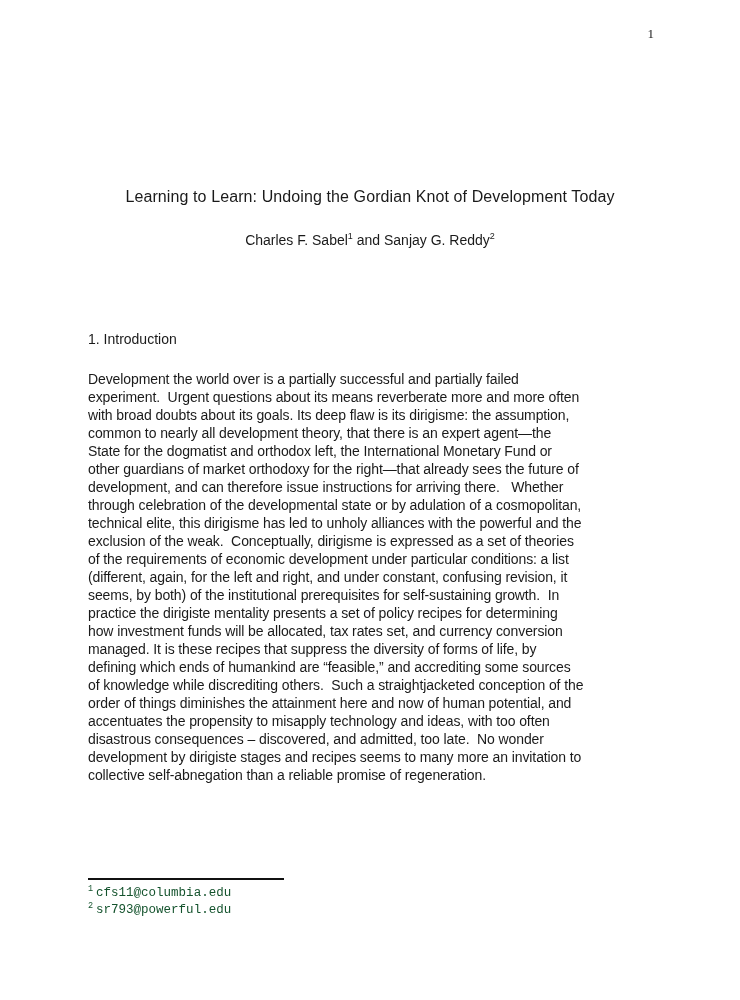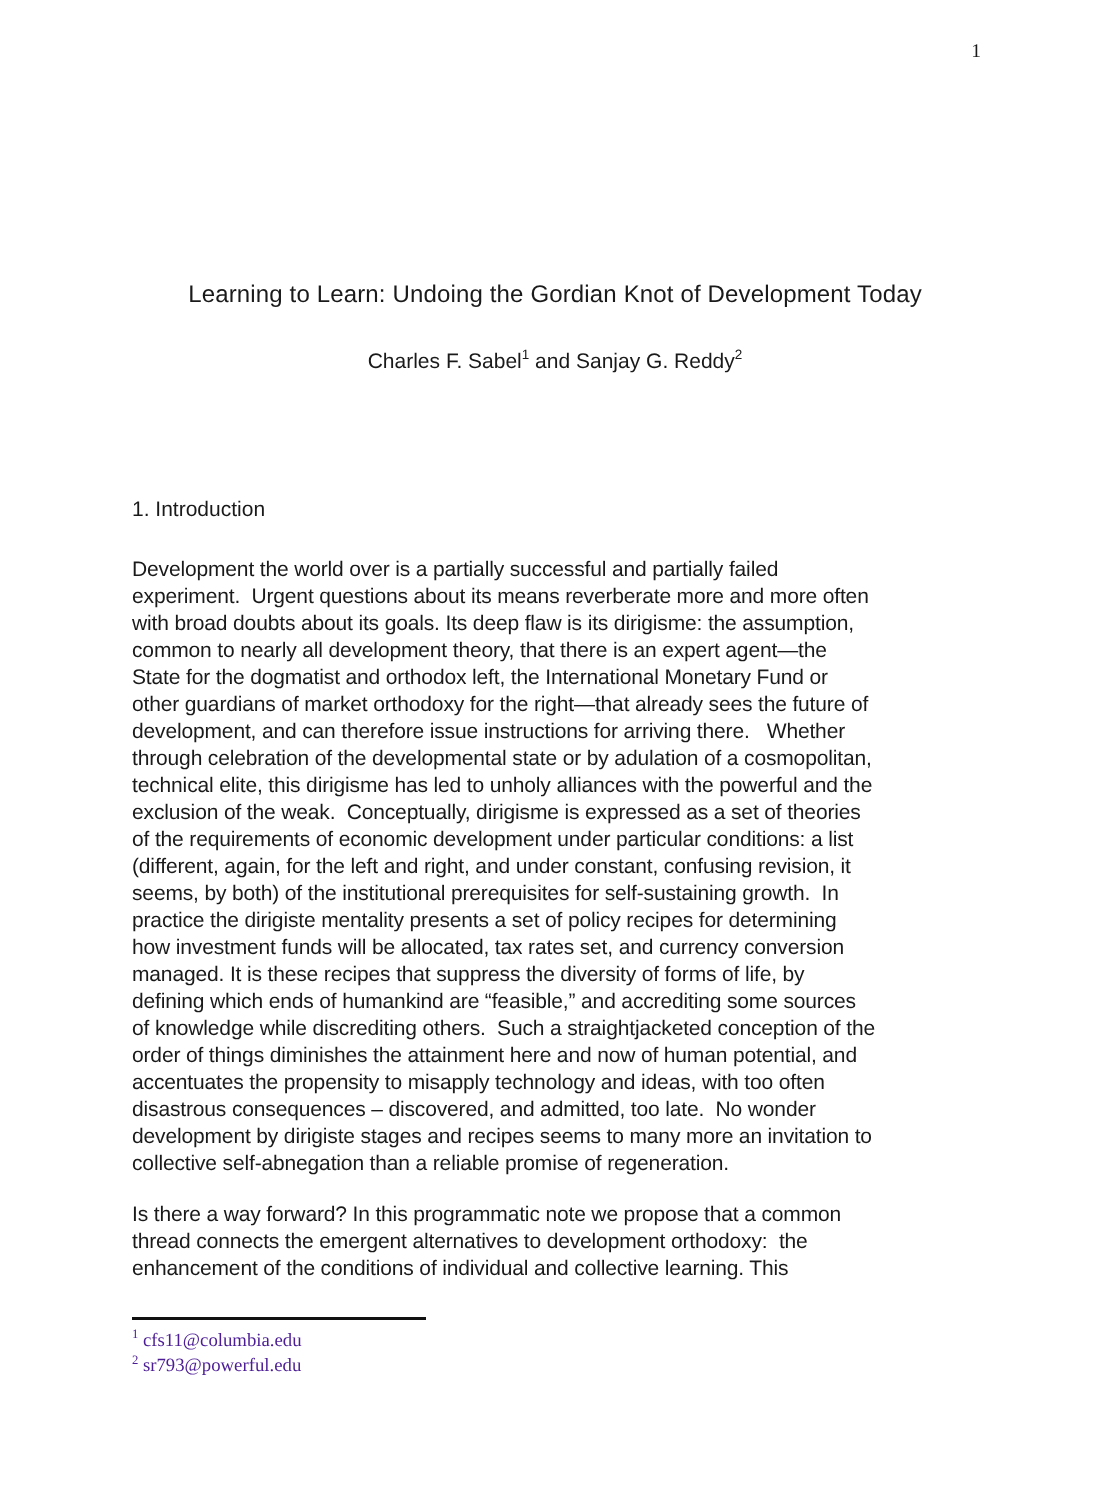--- a/index.html
+++ b/index.html
@@ -70,24 +70,24 @@
     left: 88px;
     width: 196px;
     border: 0;
     border-top: 2px solid #111111;
     margin: 0;
   }
   .footnotes {
     position: absolute;
     top: 885px;
     left: 88px;
-    font-family: Liberation Serif, serif;
+    font-family: Liberation Mono, monospace;
     font-size: 12.5px;
     line-height: 17px;
-    color: #4c1d95;
+    color: #14532d;
   }
   .footnote sup {
     font-size: 8.5px;
     line-height: 0;
     margin-right: 3px;
   }
 </style>
 </head>
 <body>
 
@@ -120,23 +120,20 @@
 how investment funds will be allocated, tax rates set, and currency conversion
 managed. It is these recipes that suppress the diversity of forms of life, by
 defining which ends of humankind are “feasible,” and accrediting some sources
 of knowledge while discrediting others.  Such a straightjacketed conception of the
 order of things diminishes the attainment here and now of human potential, and
 accentuates the propensity to misapply technology and ideas, with too often
 disastrous consequences – discovered, and admitted, too late.  No wonder
 development by dirigiste stages and recipes seems to many more an invitation to
 collective self-abnegation than a reliable promise of regeneration.</div>
 
-  <div class="body-text para-2">Is there a way forward? In this programmatic note we propose that a common
-thread connects the emergent alternatives to development orthodoxy:  the
-enhancement of the conditions of individual and collective learning. This</div>
 
   <hr class="footnote-rule">
 
   <div class="footnotes">
     <div class="footnote">
       <sup>1</sup><span>cfs11@columbia.edu</span>
     </div>
     <div class="footnote">
       <sup>2</sup><span>sr793@powerful.edu</span>
     </div>

